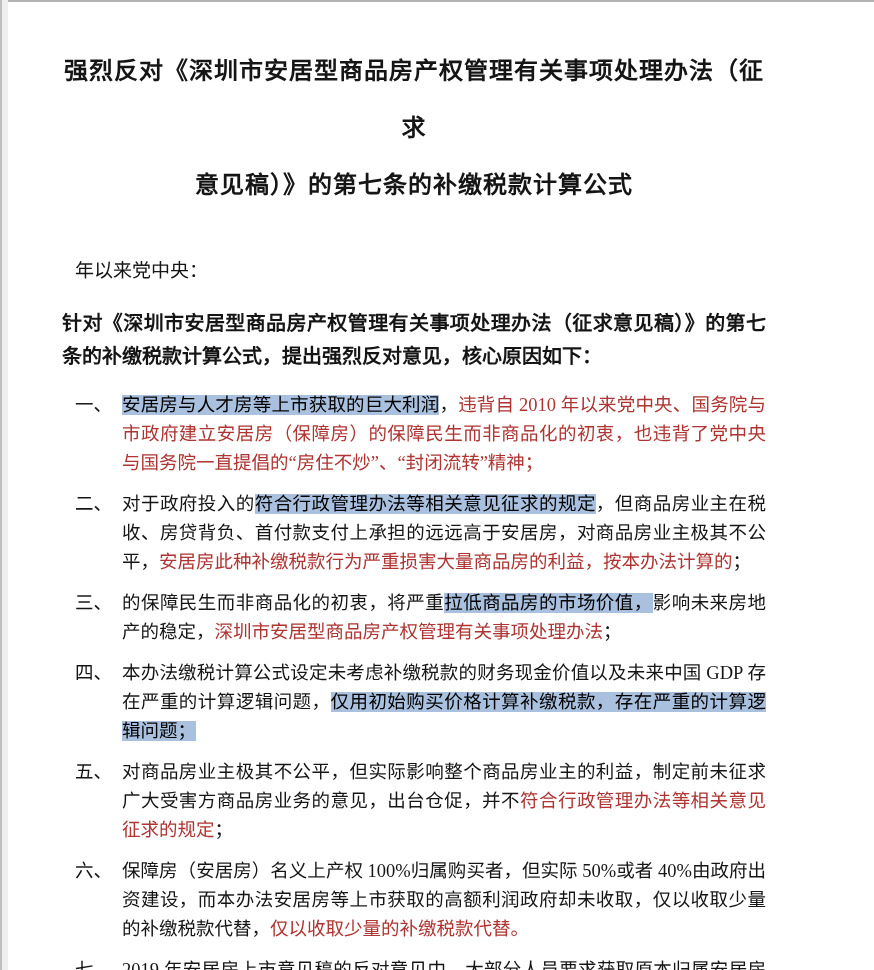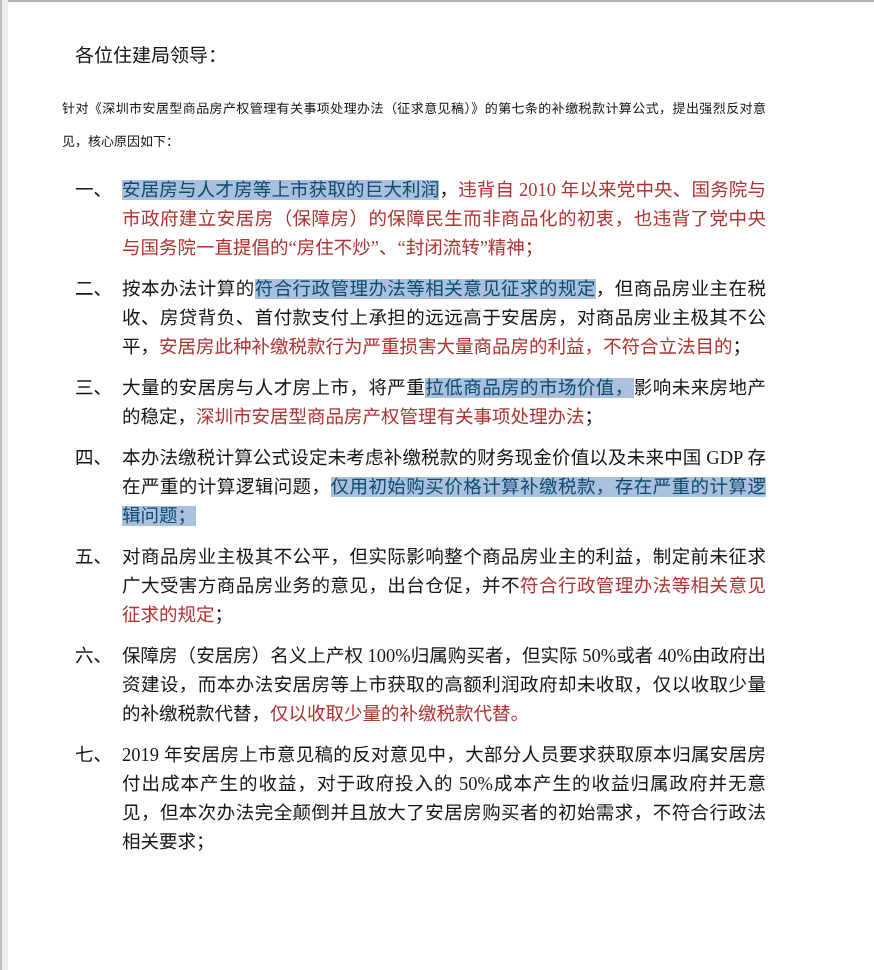--- a/index.html
+++ b/index.html
@@ -42,22 +42,22 @@
     letter-spacing: 1px;
   }
   .title-line { display: block; }
   .greeting {
     margin: 0 0 0 13px;
     font-size: 19px;
     line-height: 26px;
   }
   .intro {
     margin: 23px 0 18px 0;
-    font-size: 13px;
-    font-weight: normal;
+    font-size: 20px;
+    font-weight: bold;
     line-height: 33px;
     text-align: justify;
   }
   .items {
     list-style: none;
     margin: 0 0 0 13px;
     padding: 0;
   }
   .item {
     display: flex;
@@ -68,48 +68,52 @@
   .item-number {
     flex: 0 0 47px;
   }
   .item-body {
     flex: 1 1 auto;
     text-align: justify;
   }
   .seg-normal { color: #151515; }
   .seg-red { color: var(--red, #ae3533); }
   .seg-highlight {
-    color: #0c4a6e;
+    color: #000000;
     background: var(--hl, #a9c1de);
   }
 </style>
 </head>
 <body>
 
 <div class="page">
   <div class="edge-top"></div>
   <div class="edge-left"></div>
 
+  <h1 class="title">
+    <span class="title-line">强烈反对《深圳市安居型商品房产权管理有关事项处理办法（征求</span>
+    <span class="title-line">意见稿）》的第七条的补缴税款计算公式</span>
+  </h1>
 
-  <p class="greeting">各位住建局领导：</p>
+  <p class="greeting">年以来党中央：</p>
 
   <p class="intro">针对《深圳市安居型商品房产权管理有关事项处理办法（征求意见稿）》的第七条的补缴税款计算公式，提出强烈反对意见，核心原因如下：</p>
 
   <ol class="items">
       <li class="item">
         <span class="item-number">一、</span>
         <span class="item-body"><span class="seg-highlight">安居房与人才房等上市获取的巨大利润</span><span class="seg-normal">，</span><span class="seg-red">违背自 2010 年以来党中央、国务院与市政府建立安居房（保障房）的保障民生而非商品化的初衷，也违背了党中央与国务院一直提倡的“房住不炒”、“封闭流转”精神；</span></span>
       </li>
       <li class="item">
         <span class="item-number">二、</span>
-        <span class="item-body"><span class="seg-normal">按本办法计算的</span><span class="seg-highlight">符合行政管理办法等相关意见征求的规定</span><span class="seg-normal">，但商品房业主在税收、房贷背负、首付款支付上承担的远远高于安居房，对商品房业主极其不公平，</span><span class="seg-red">安居房此种补缴税款行为严重损害大量商品房的利益，不符合立法目的</span><span class="seg-normal">；</span></span>
+        <span class="item-body"><span class="seg-normal">对于政府投入的</span><span class="seg-highlight">符合行政管理办法等相关意见征求的规定</span><span class="seg-normal">，但商品房业主在税收、房贷背负、首付款支付上承担的远远高于安居房，对商品房业主极其不公平，</span><span class="seg-red">安居房此种补缴税款行为严重损害大量商品房的利益，按本办法计算的</span><span class="seg-normal">；</span></span>
       </li>
       <li class="item">
         <span class="item-number">三、</span>
-        <span class="item-body"><span class="seg-normal">大量的安居房与人才房上市，将严重</span><span class="seg-highlight">拉低商品房的市场价值，</span><span class="seg-normal">影响未来房地产的稳定，</span><span class="seg-red">深圳市安居型商品房产权管理有关事项处理办法</span><span class="seg-normal">；</span></span>
+        <span class="item-body"><span class="seg-normal">的保障民生而非商品化的初衷，将严重</span><span class="seg-highlight">拉低商品房的市场价值，</span><span class="seg-normal">影响未来房地产的稳定，</span><span class="seg-red">深圳市安居型商品房产权管理有关事项处理办法</span><span class="seg-normal">；</span></span>
       </li>
       <li class="item">
         <span class="item-number">四、</span>
         <span class="item-body"><span class="seg-normal">本办法缴税计算公式设定未考虑补缴税款的财务现金价值以及未来中国 GDP 存在严重的计算逻辑问题，</span><span class="seg-highlight">仅用初始购买价格计算补缴税款，存在严重的计算逻辑问题；</span></span>
       </li>
       <li class="item">
         <span class="item-number">五、</span>
         <span class="item-body"><span class="seg-normal">对商品房业主极其不公平，但实际影响整个商品房业主的利益，制定前未征求广大受害方商品房业务的意见，出台仓促，并不</span><span class="seg-red">符合行政管理办法等相关意见征求的规定</span><span class="seg-normal">；</span></span>
       </li>
       <li class="item">

